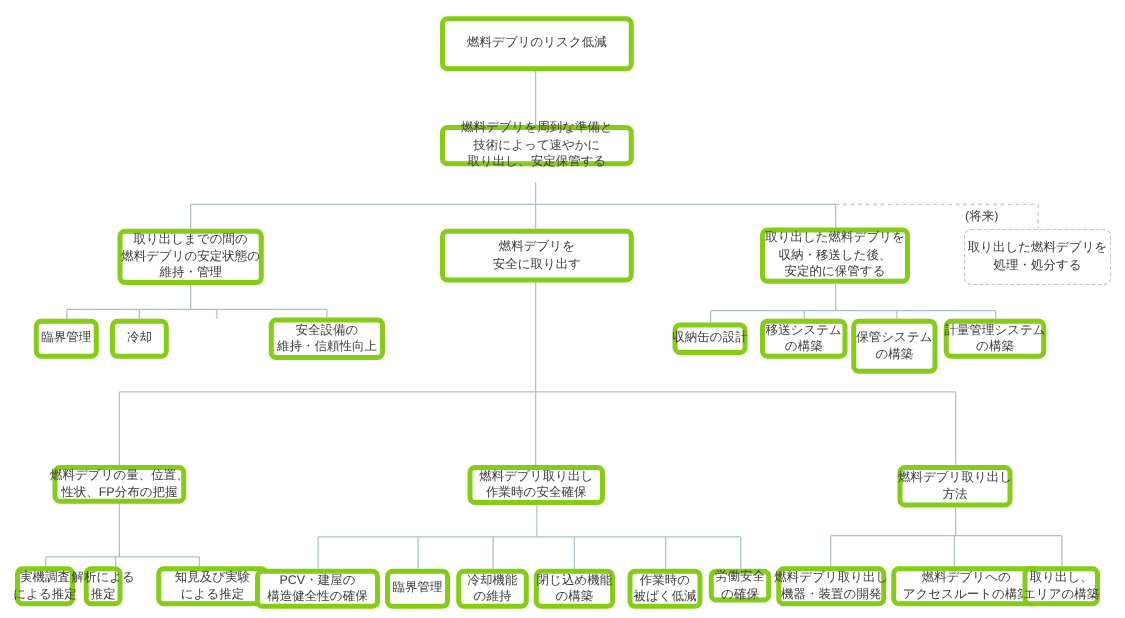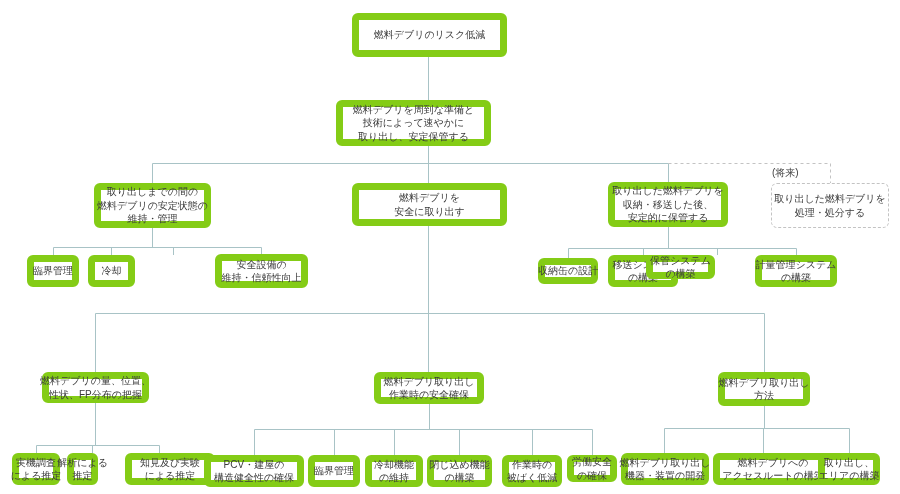--- a/index.html
+++ b/index.html
@@ -14,21 +14,21 @@
   #connectors {
     position: absolute;
     left: 0; top: 0;
     z-index: 0;
   }
   .node {
     position: absolute;
     z-index: 1;
     box-sizing: border-box;
     background: #ffffff;
-    border: 7px solid #84cc16;
+    border: 4px solid #84cc16;
     border-radius: 6px;
     display: flex;
     align-items: center;
     justify-content: center;
     text-align: center;
     font-size: 10px;
     line-height: 1.35;
     color: #3b3b3b;
     white-space: pre;
     padding: 1px 2px;
@@ -90,21 +90,21 @@
       M664.5 428.5 V453
       M763.5 428.5 V453
       M849.5 428.5 V453"></path>
     <path fill="none" stroke="#c3c3c3" stroke-width="1" stroke-dasharray="3,3" d="
       M668.5 163.5 H830.5
       M830.5 163.5 V183"></path>
   </svg>
 
   <div class="node" style="left:352px;top:13px;width:155px;height:44px">燃料デブリのリスク低減</div>
 
-  <div class="node" style="left:336px;top:100px;width:155px;height:46px">燃料デブリを周到な準備と
+  <div class="node" style="left:352px;top:100px;width:155px;height:33px">燃料デブリを周到な準備と
 技術によって速やかに
 取り出し、安定保管する</div>
 
   <div class="node" style="left:94px;top:183px;width:117px;height:45px">取り出しまでの間の
 燃料デブリの安定状態の
 維持・管理</div>
   <div class="node" style="left:352px;top:183px;width:155px;height:43px">燃料デブリを
 安全に取り出す</div>
   <div class="node" style="left:608px;top:182px;width:120px;height:45px">取り出した燃料デブリを
 収納・移送した後、
@@ -114,21 +114,21 @@
 処理・処分する</div>
 
   <div class="node" style="left:27px;top:255px;width:52px;height:32px">臨界管理</div>
   <div class="node" style="left:88px;top:255px;width:47px;height:32px">冷却</div>
   <div class="node" style="left:215px;top:254px;width:93px;height:34px">安全設備の
 維持・信頼性向上</div>
 
   <div class="node" style="left:538px;top:258px;width:60px;height:26px">収納缶の設計</div>
   <div class="node" style="left:608px;top:255px;width:70px;height:32px">移送システム
 の構築</div>
-  <div class="node" style="left:646px;top:255px;width:69px;height:24px">保管システム
+  <div class="node" style="left:681px;top:255px;width:69px;height:44px">保管システム
 の構築</div>
   <div class="node" style="left:755px;top:255px;width:82px;height:32px">計量管理システム
 の構築</div>
 
   <div class="node" style="left:42px;top:372px;width:107px;height:31px">燃料デブリの量、位置、
 性状、FP分布の把握</div>
   <div class="node" style="left:374px;top:372px;width:110px;height:32px">燃料デブリ取り出し
 作業時の安全確保</div>
   <div class="node" style="left:718px;top:372px;width:92px;height:34px">燃料デブリ取り出し
 方法</div>

